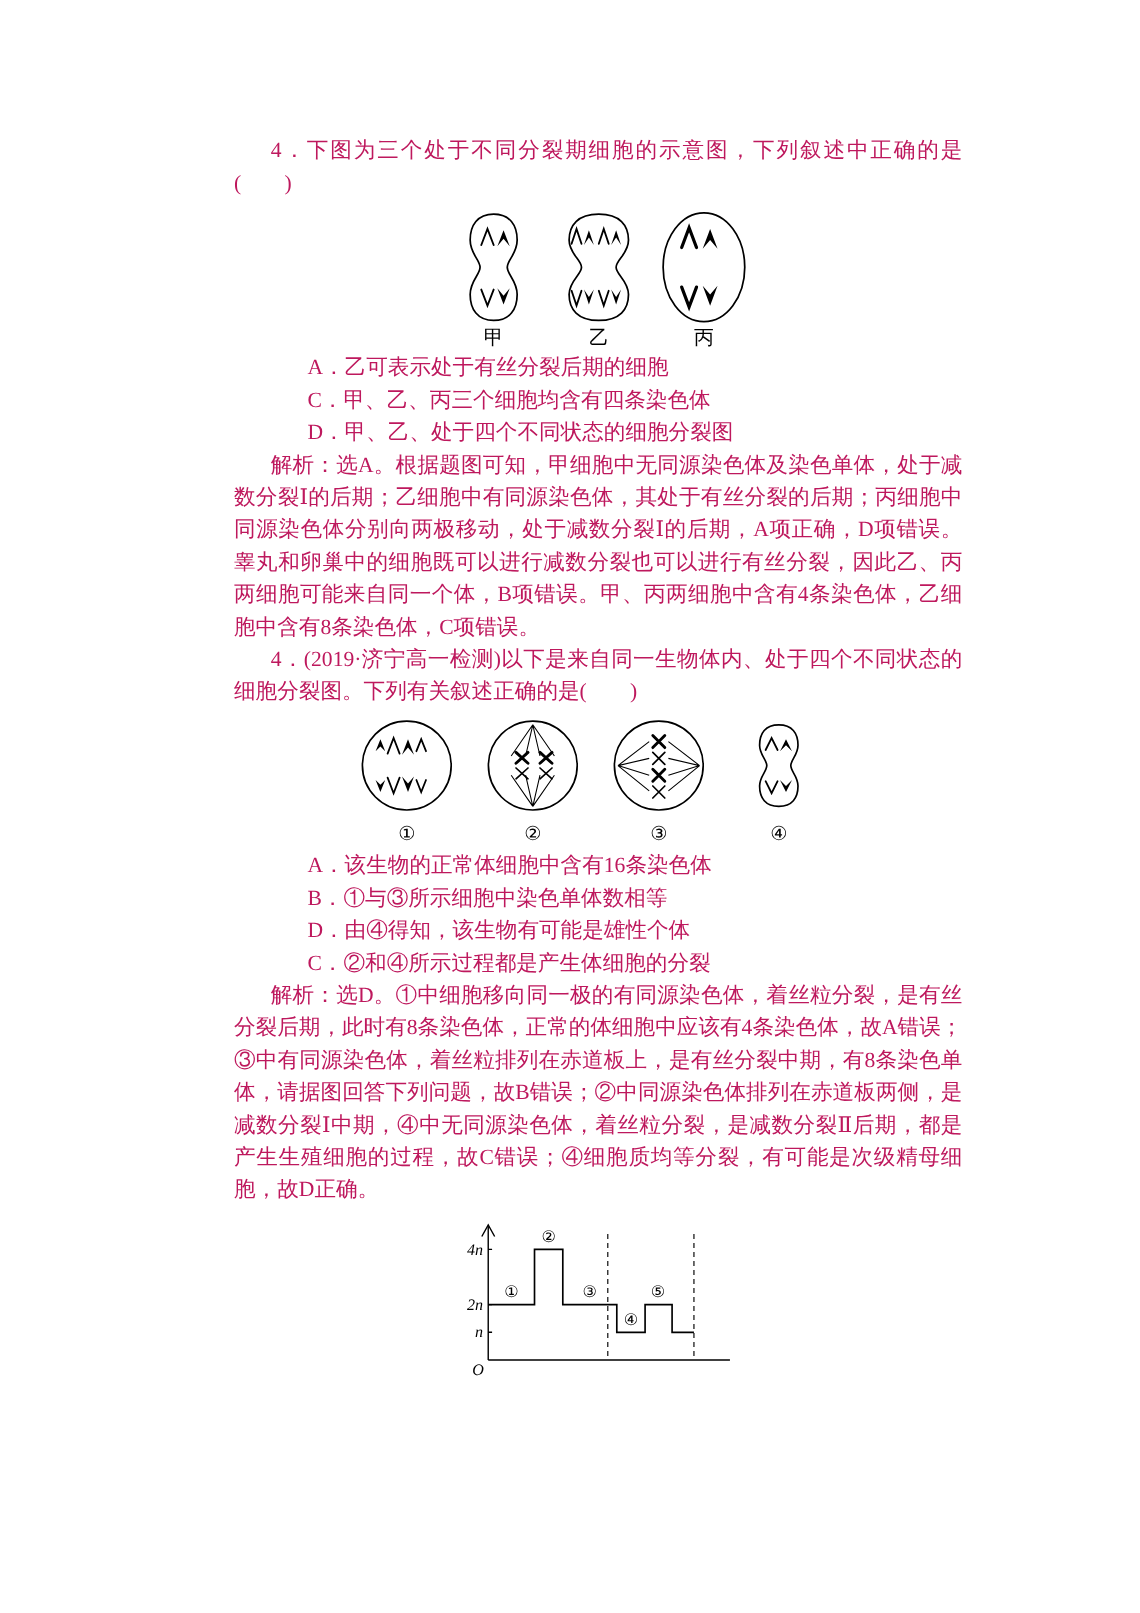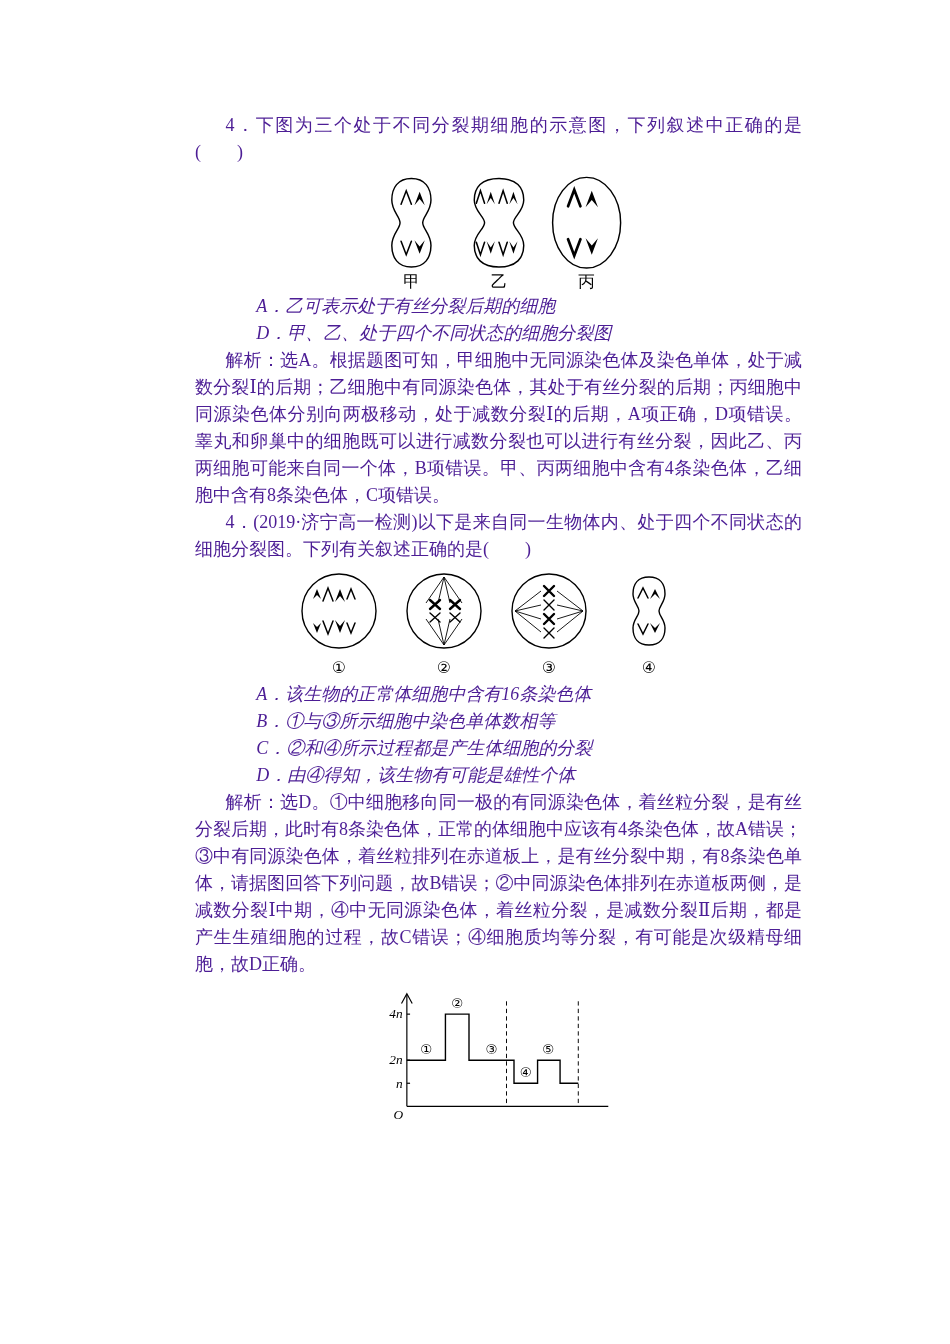--- a/index.html
+++ b/index.html
@@ -1,24 +1,24 @@
 <!DOCTYPE html>
 <html><head>
 <meta charset="utf-8">
 <style>
   html,body{margin:0;padding:0;background:#ffffff;}
   .page{
-    width:790px;min-height:1344px;margin:0 auto;background:#ffffff;color:#4c1d95;
+    width:790px;min-height:1344px;margin:0 auto;background:#ffffff;color:#be185d;
     font-family:"Liberation Serif","DejaVu Serif",serif;
     font-size:18px;line-height:27px;
     box-sizing:border-box;padding:112px 68px 60px 115px;
   }
   p{margin:0;}
   .stem,.analysis{text-indent:1.7em;text-align:justify;}
-  .option{margin-left:3.4em;font-style:italic;}
+  .option{margin-left:3.4em;}
   .fig{text-align:center;margin:6px 0 2px;}
   svg{vertical-align:top;}
 
   
   .cell{fill:#ffffff;stroke:#000;stroke-width:1.4;}
   .chrom{fill:none;stroke:#000;stroke-width:1.5;stroke-linejoin:miter;stroke-linecap:round;}
   .chrom.bold{stroke-width:2.6;}
   .chromfill{fill:#000;stroke:none;}
   .spindle{stroke:#000;stroke-width:0.9;fill:none;}
   .xg{fill:none;stroke:#000;stroke-width:1.4;stroke-linecap:round;}
@@ -76,20 +76,21 @@
             <polygon class="chromfill" points="214,64 220,80 226,64 220,71"></polygon>
           </g>
         </g>
         <text class="figlabel" x="45" y="111" text-anchor="middle">甲</text>
         <text class="figlabel" x="130" y="111" text-anchor="middle">乙</text>
         <text class="figlabel" x="215" y="111" text-anchor="middle">丙</text>
       </svg>
     </div>
 
     <p class="option">A．乙可表示处于有丝分裂后期的细胞</p>
+    <p class="option">C．甲、乙、丙三个细胞均含有四条染色体</p>
     <p class="option">D．甲、乙、处于四个不同状态的细胞分裂图</p>
 
     <p class="analysis">解析：选A。根据题图可知，甲细胞中无同源染色体及染色单体，处于减数分裂Ⅰ的后期；乙细胞中有同源染色体，其处于有丝分裂的后期；丙细胞中同源染色体分别向两极移动，处于减数分裂Ⅰ的后期，A项正确，D项错误。睾丸和卵巢中的细胞既可以进行减数分裂也可以进行有丝分裂，因此乙、丙两细胞可能来自同一个体，B项错误。甲、丙两细胞中含有4条染色体，乙细胞中含有8条染色体，C项错误。</p>
   </section>
 
   <section>
     <p class="stem">4．(2019·济宁高一检测)以下是来自同一生物体内、处于四个不同状态的细胞分裂图。下列有关叙述正确的是(　　)</p>
 
     <div class="fig">
       <svg width="420" height="110" viewBox="0 0 420 110" xmlns="http://www.w3.org/2000/svg">
@@ -147,22 +148,22 @@
         </g>
         <text class="figlabel" x="50" y="104" text-anchor="middle">①</text>
         <text class="figlabel" x="155" y="104" text-anchor="middle">②</text>
         <text class="figlabel" x="260" y="104" text-anchor="middle">③</text>
         <text class="figlabel" x="360" y="104" text-anchor="middle">④</text>
       </svg>
     </div>
 
     <p class="option">A．该生物的正常体细胞中含有16条染色体</p>
     <p class="option">B．①与③所示细胞中染色单体数相等</p>
+    <p class="option">D．由④得知，该生物有可能是雄性个体</p>
     <p class="option">C．②和④所示过程都是产生体细胞的分裂</p>
-    <p class="option">D．由④得知，该生物有可能是雄性个体</p>
 
     <p class="analysis">解析：选D。①中细胞移向同一极的有同源染色体，着丝粒分裂，是有丝分裂后期，此时有8条染色体，正常的体细胞中应该有4条染色体，故A错误；③中有同源染色体，着丝粒排列在赤道板上，是有丝分裂中期，有8条染色单体，请据图回答下列问题，故B错误；②中同源染色体排列在赤道板两侧，是减数分裂Ⅰ中期，④中无同源染色体，着丝粒分裂，是减数分裂Ⅱ后期，都是产生生殖细胞的过程，故C错误；④细胞质均等分裂，有可能是次级精母细胞，故D正确。</p>
   </section>
 
   <section>
 
     <div class="fig">
       <svg width="240" height="146" viewBox="0 0 224 136" xmlns="http://www.w3.org/2000/svg">
         <g>
           <line class="axis" x1="26" y1="114" x2="214" y2="114"></line>

